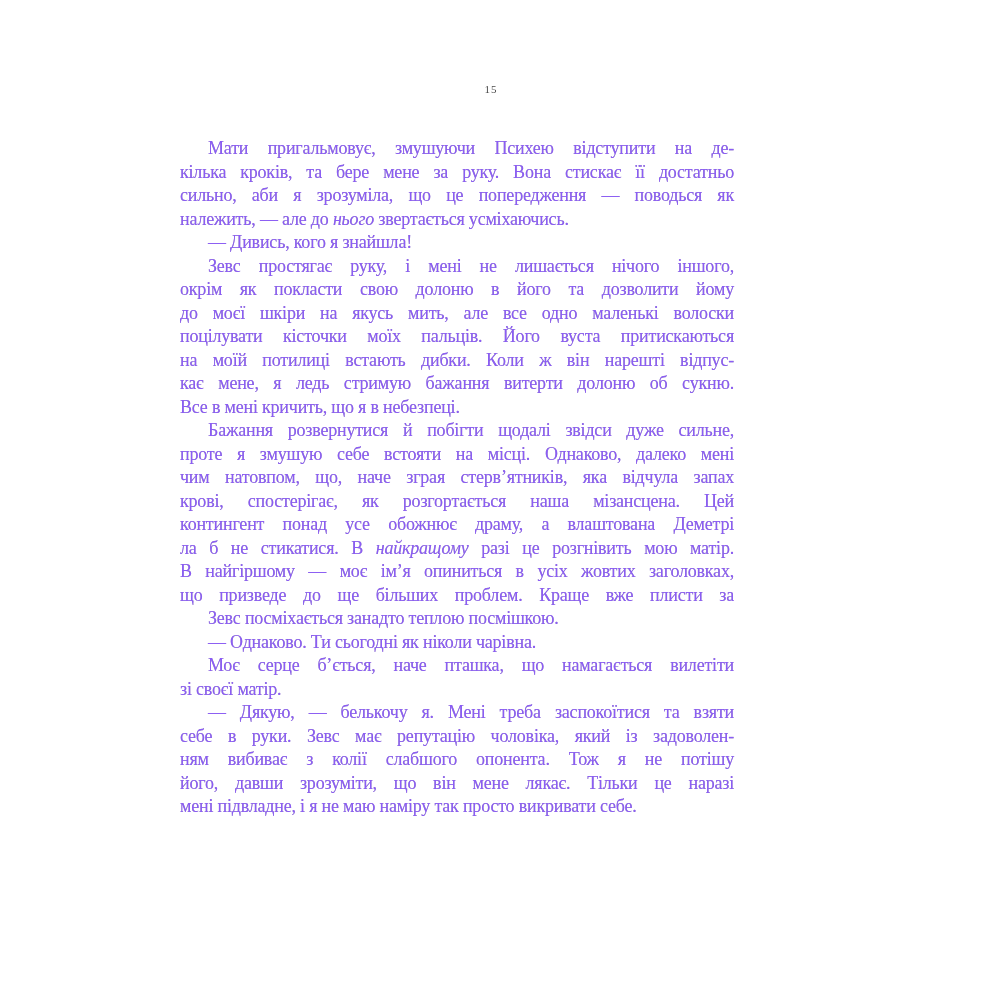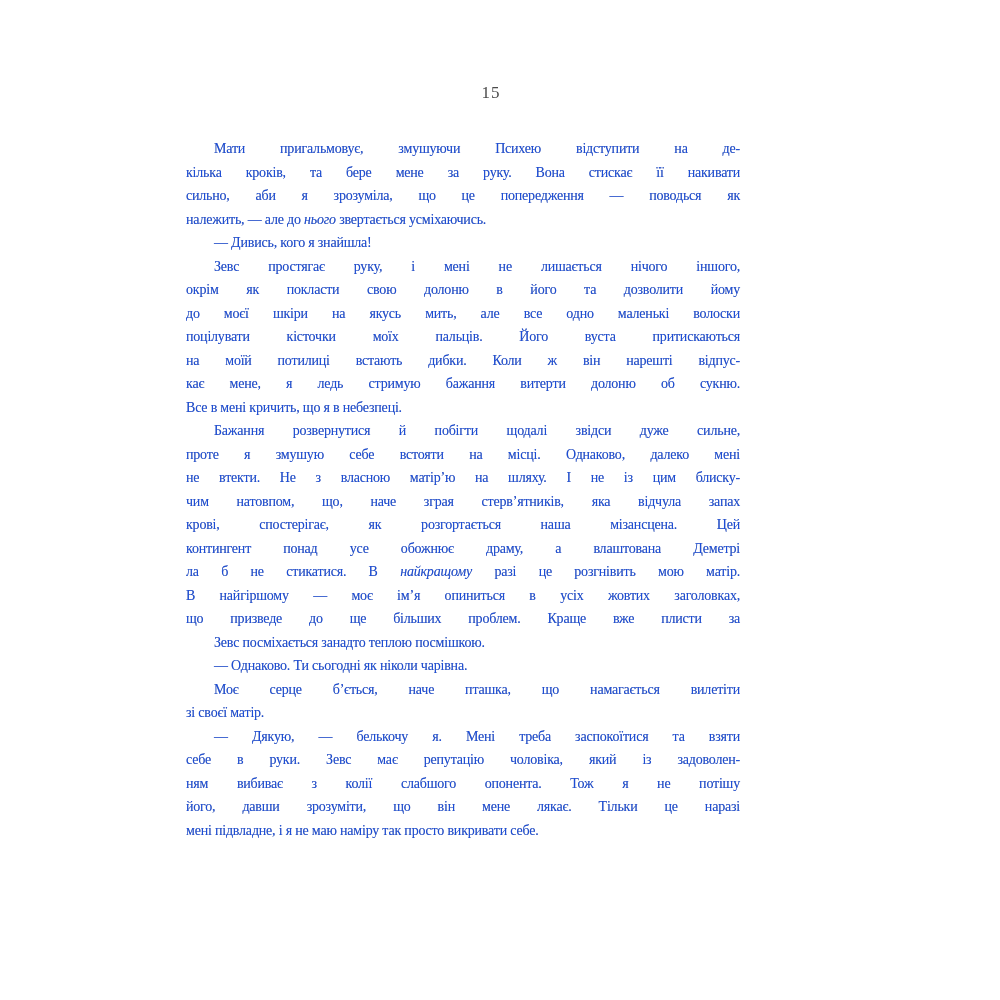--- a/index.html
+++ b/index.html
@@ -13,33 +13,33 @@
     position: relative;
     font-family: "Liberation Serif", serif;
     overflow: hidden;
   }
   .page-number {
     position: absolute;
     top: 83px;
     left: 441px;
     width: 100px;
     text-align: center;
-    font-size: 17px;
+    font-size: 11px;
     letter-spacing: 1px;
     color: #4b4b4b;
   }
   .text-block {
     position: absolute;
     top: 137px;
-    left: 186px;
+    left: 180px;
     width: 554px;
-    font-size: 14px;
+    font-size: 18px;
     line-height: 23.5px;
     letter-spacing: -0.2px;
-    color: #1d4ed8;
+    color: #8b5cf6;
     text-shadow: 0 0 0.5px rgba(70,70,70,0.45);
   }
   .paragraph {
     margin: 0;
     padding: 0;
   }
   .line {
     text-align: justify;
     text-align-last: justify;
   }
@@ -55,40 +55,39 @@
   }
 </style>
 </head>
 <body>
 
 <div class="page-number">15</div>
 
 <div class="text-block">
     <div class="paragraph">
       <div class="line first">Мати пригальмовує, змушуючи Психею відступити на де-</div>
-      <div class="line">кілька кроків, та бере мене за руку. Вона стискає її накивати</div>
+      <div class="line">кілька кроків, та бере мене за руку. Вона стискає її достатньо</div>
       <div class="line">сильно, аби я зрозуміла, що це попередження — поводься як</div>
       <div class="line last">належить, — але до <i>нього</i> звертається усміхаючись.</div>
     </div>
     <div class="paragraph">
       <div class="line first last">— Дивись, кого я знайшла!</div>
     </div>
     <div class="paragraph">
       <div class="line first">Зевс простягає руку, і мені не лишається нічого іншого,</div>
       <div class="line">окрім як покласти свою долоню в його та дозволити йому</div>
       <div class="line">до моєї шкіри на якусь мить, але все одно маленькі волоски</div>
       <div class="line">поцілувати кісточки моїх пальців. Його вуста притискаються</div>
       <div class="line">на моїй потилиці встають дибки. Коли ж він нарешті відпус-</div>
       <div class="line">кає мене, я ледь стримую бажання витерти долоню об сукню.</div>
       <div class="line last">Все в мені кричить, що я в небезпеці.</div>
     </div>
     <div class="paragraph">
       <div class="line first">Бажання розвернутися й побігти щодалі звідси дуже сильне,</div>
       <div class="line">проте я змушую себе встояти на місці. Однаково, далеко мені</div>
-      <div class="line">не втекти. Не з власною матір’ю на шляху. І не із цим блиску-</div>
       <div class="line">чим натовпом, що, наче зграя стерв’ятників, яка відчула запах</div>
       <div class="line">крові, спостерігає, як розгортається наша мізансцена. Цей</div>
       <div class="line">контингент понад усе обожнює драму, а влаштована Деметрі</div>
       <div class="line">ла б не стикатися. В <i>найкращому</i> разі це розгнівить мою матір.</div>
       <div class="line">В найгіршому — моє ім’я опиниться в усіх жовтих заголовках,</div>
       <div class="line">що призведе до ще більших проблем. Краще вже плисти за</div>
     </div>
     <div class="paragraph">
       <div class="line first last">Зевс посміхається занадто теплою посмішкою.</div>
     </div>

